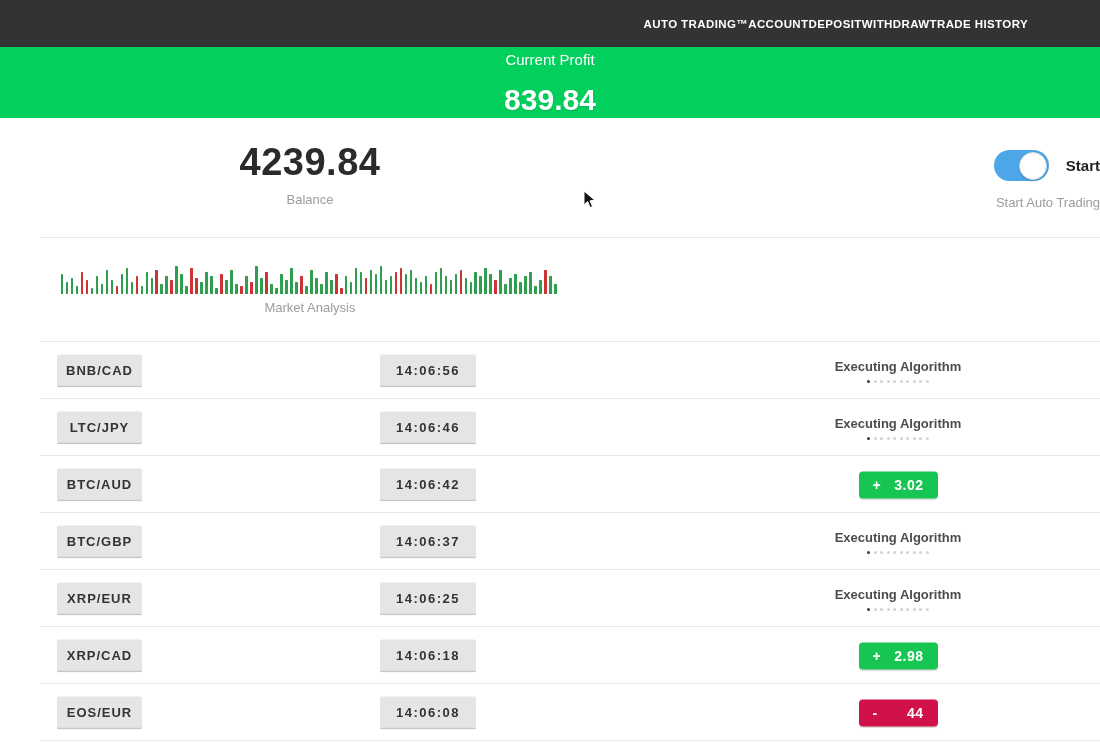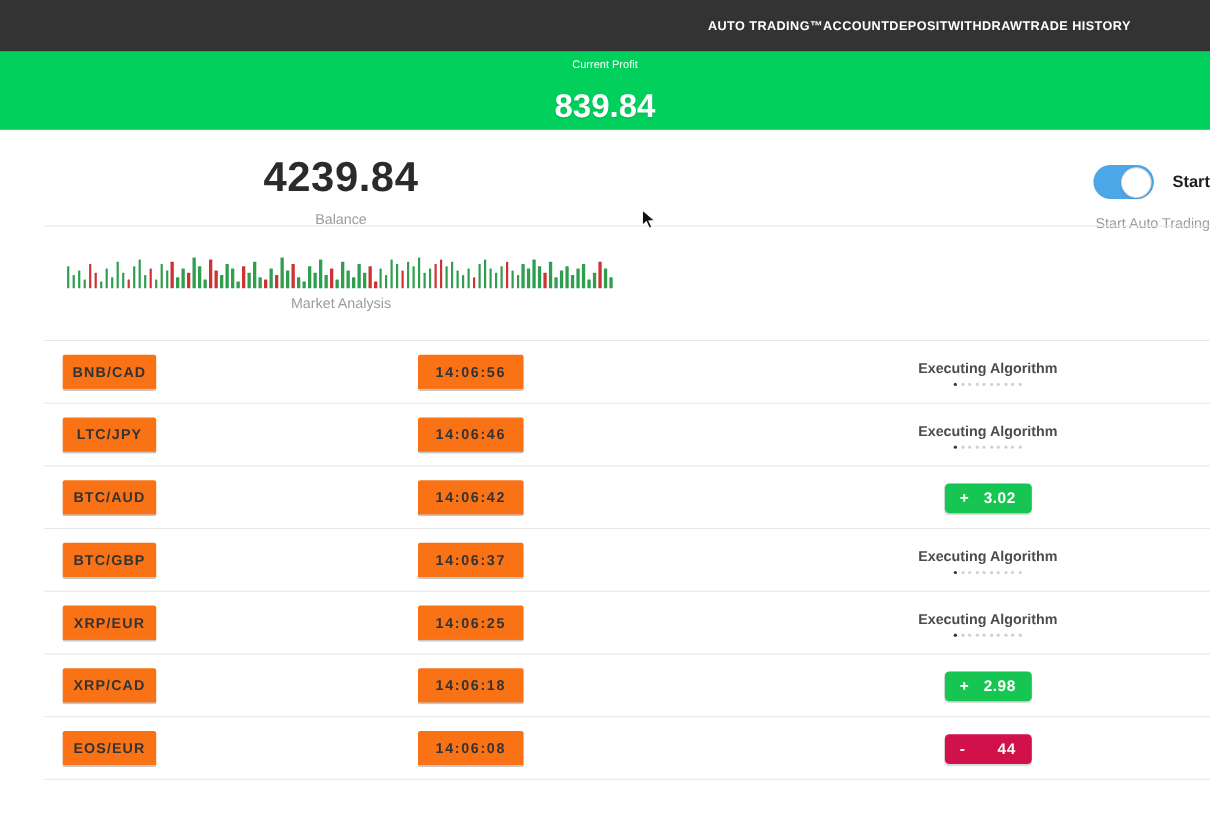--- a/index.html
+++ b/index.html
@@ -17,27 +17,27 @@
 
   
   .topnav{height:47px;background:var(--nav-bg);display:flex;align-items:center;
     justify-content:flex-end;padding-right:72px;}
   .nav-item{color:#ffffff;font-size:11.5px;font-weight:700;letter-spacing:.4px;
     cursor:pointer;white-space:nowrap;}
 
   
   .banner{height:71px;background:var(--banner-green);color:#ffffff;text-align:center;
     display:flex;flex-direction:column;align-items:center;justify-content:center;}
-  .banner-label{font-size:10px;font-weight:400;margin-bottom:17px;}
+  .banner-label{font-size:15px;font-weight:400;margin-bottom:17px;}
   .banner-value{font-size:30px;font-weight:700;line-height:1;text-shadow:0 1px 2px rgba(0,0,0,.12);}
 
   
   .section{display:flex;position:relative;}
   .section::after{content:"";position:absolute;left:40px;right:0;bottom:0;height:1px;background:var(--row-line);}
-  .sec1{height:88px;}
+  .sec1{height:120px;}
   .sec2{height:104px;}
   .col-left{width:570px;padding-left:50px;display:flex;flex-direction:column;align-items:center;}
   .col-right{flex:1;display:flex;flex-direction:column;align-items:flex-end;}
 
   .balance-value{margin-top:24px;font-size:38px;font-weight:700;color:#2b2b2b;line-height:1.1;letter-spacing:.5px;}
   .muted-label{margin-top:8px;font-size:13px;color:#9c9c9c;}
 
   .toggle-row{margin-top:32px;display:flex;align-items:center;}
   .toggle{width:55px;height:31px;border-radius:16px;background:var(--toggle-blue);
     position:relative;cursor:pointer;flex:0 0 auto;}
@@ -50,21 +50,21 @@
   .bars span{display:block;width:2.6px;margin-right:2.4px;border-radius:.5px;}
   .bars span.g{background:#2f9e4e;}
   .bars span.r{background:#cc3434;}
   .trades-count{margin-top:16px;font-size:28px;font-weight:700;color:#2b2b2b;line-height:1.1;}
   .sec2 .muted-label{margin-top:6px;}
 
   
   .trade-row{position:relative;height:57px;}
   .trade-row::after{content:"";position:absolute;left:40px;right:0;bottom:0;height:1px;background:var(--row-line);}
   .chip{position:absolute;top:50%;transform:translateY(-50%);
-    background:#f97316;border-bottom:2px solid #c6c6c6;border-radius:2px;
+    background:#e5e5e5;border-bottom:2px solid #c6c6c6;border-radius:2px;
     font-size:13px;font-weight:700;color:#333;text-align:center;letter-spacing:1px;
     padding:8px 0;}
   .chip.pair{left:57px;width:85px;}
   .chip.time{left:380px;width:96px;letter-spacing:1.5px;}
   .status-cell{position:absolute;left:828px;width:140px;top:50%;transform:translateY(-50%);
     display:flex;flex-direction:column;align-items:center;}
   .exec-label{font-size:13px;font-weight:700;color:#4c4c4c;white-space:nowrap;}
   .dots{display:flex;gap:3.5px;margin-top:6px;}
   .dots i{width:3px;height:3px;border-radius:50%;background:#d2d2d2;}
   .dots i:first-child{background:#3a3a3a;}

